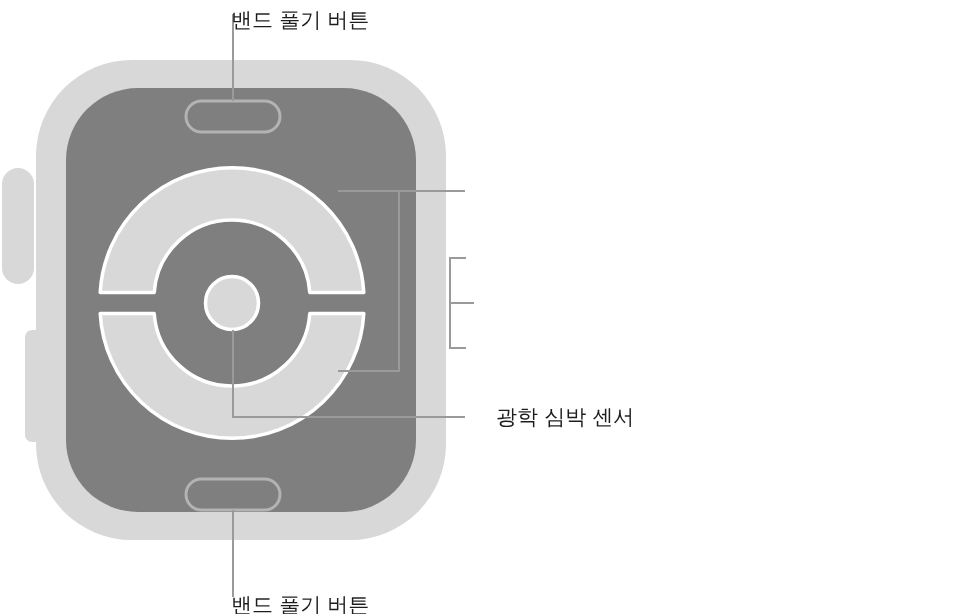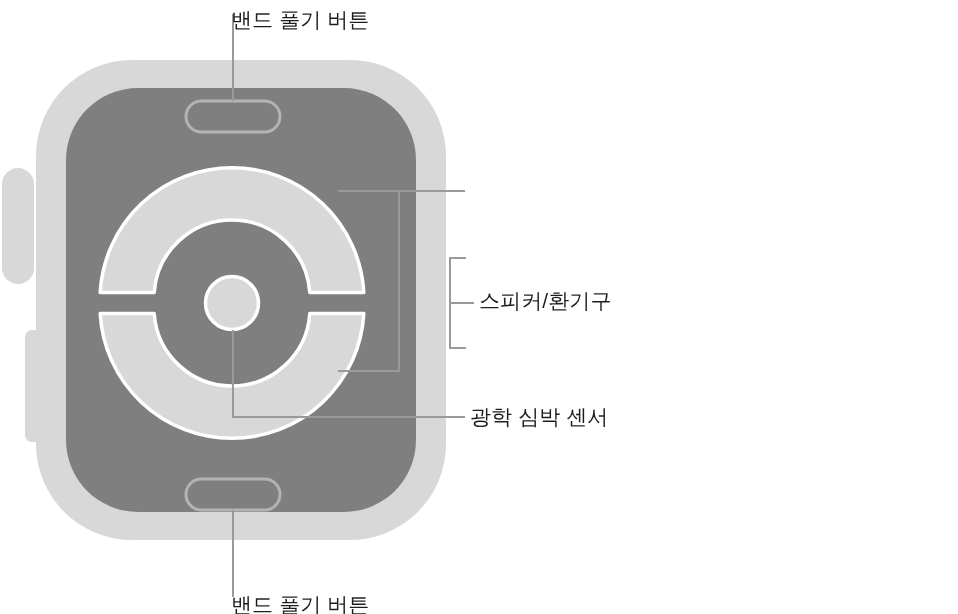--- a/index.html
+++ b/index.html
@@ -32,21 +32,21 @@
     font-size: 21px;
     line-height: 26px;
     color: #1d1d1f;
     white-space: nowrap;
     letter-spacing: 0.1px;
   }
   #label-band-top    { left: 231px; top: 7px; }
   #label-band-bottom { left: 231px; top: 592px; }
   #label-ecg         { left: 470px; top: 178px; }
   #label-speaker     { left: 479px; top: 288px; }
-  #label-optical     { left: 470px; top: 404px; }
+  #label-optical     { left: 496px; top: 404px; }
 </style>
 </head>
 <body>
 
 <div id="stage">
 
   <svg id="diagram-svg" viewBox="0 0 958 614" xmlns="http://www.w3.org/2000/svg">
 
     <g>
 
@@ -92,19 +92,18 @@
       <path d="M 466 258 L 450 258 L 450 348 L 466 348"></path>
       <path d="M 450 303 L 474 303"></path>
 
       <path d="M 233 330 L 233 417 L 465 417"></path>
     </g>
   </svg>
 
   <div class="callout-label" id="label-band-top">밴드 풀기 버튼</div>
 
 
-  <div class="callout-label" id="label-speaker">스피커/환기구</div>
 
   <div class="callout-label" id="label-optical">광학 심박 센서</div>
 
   <div class="callout-label" id="label-band-bottom">밴드 풀기 버튼</div>
 
 </div>
 
 </body></html>

